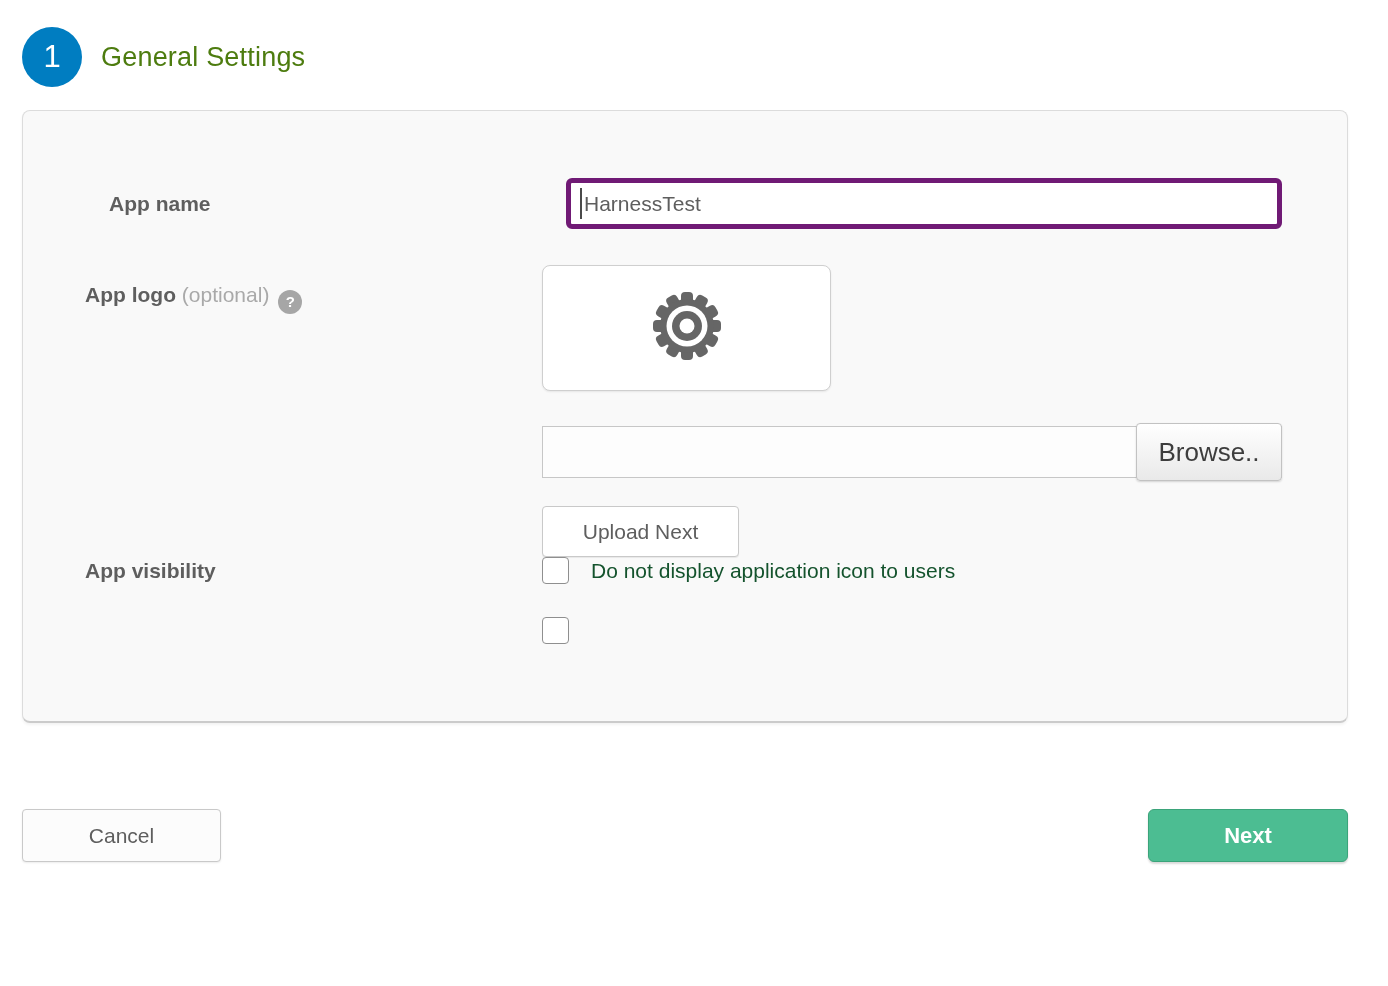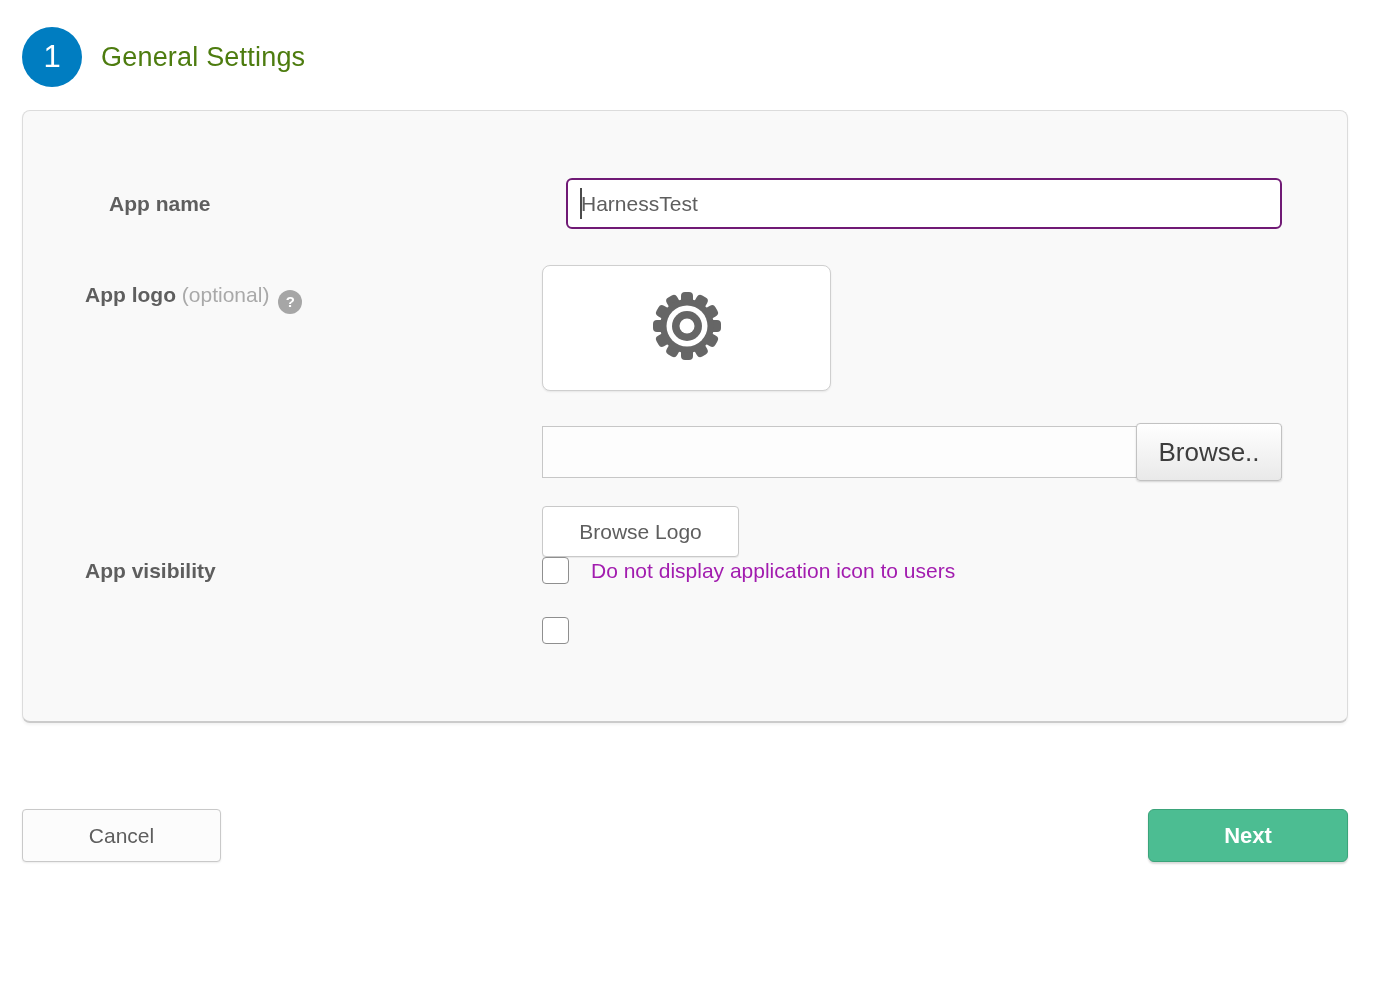--- a/index.html
+++ b/index.html
@@ -58,21 +58,21 @@
     display:inline-flex;align-items:center;justify-content:center;
     width:24px;height:24px;border-radius:50%;
     background:#a6a6a6;color:#fff;font-size:15px;font-weight:bold;
     margin-left:9px;vertical-align:-5px;cursor:pointer;
   }
 
   
   .text-input-wrap{position:relative;height:51px;}
   .text-input{
     width:100%;height:51px;background:#fff;
-    border:2px solid #701a75;border-radius:6px;
+    border:5px solid #701a75;border-radius:6px;
     padding:8px 13px;font-family:"Liberation Sans",sans-serif;
     font-size:21px;color:var(--text-primary);outline:none;
   }
   .caret{position:absolute;left:14px;top:10px;width:2px;height:31px;background:#4a4a4a;}
 
   
   .logo-preview{
     width:289px;height:126px;background:#fff;
     border:1px solid #cfcfcf;border-radius:8px;
     box-shadow:0 1px 2px rgba(0,0,0,.08);
@@ -101,21 +101,21 @@
 
   
   .option-row{display:flex;align-items:center;cursor:pointer;}
   .option-row + .option-row{margin-top:33px;}
   .checkbox{
     -webkit-appearance:none;appearance:none;
     width:27px;height:27px;margin:0;flex:0 0 27px;
     background:#fff;border:1.5px solid #8f8f8f;border-radius:4px;
     cursor:pointer;
   }
-  .option-label{margin-left:22px;font-size:21px;color:#a21caf;}
+  .option-label{margin-left:22px;font-size:21px;color:#14532d;}
 
   
   .footer{margin-top:86px;display:flex;justify-content:space-between;}
   .cancel-btn{
     width:199px;height:53px;background:#fcfcfc;
     border:1px solid #c9c9c9;border-radius:4px;
     font-family:"Liberation Sans",sans-serif;
     font-size:21px;color:var(--text-primary);cursor:pointer;
     box-shadow:0 1px 2px rgba(0,0,0,.08);
   }
@@ -179,21 +179,21 @@
               <circle cx="38" cy="38" r="7.5" fill="#ffffff"></circle>
             </svg>
           </span>
         </div>
 
         <div class="file-row">
           <div class="file-field"></div>
           <button class="browse-btn">Browse..</button>
         </div>
 
-        <button class="upload-btn">Browse Logo</button>
+        <button class="upload-btn">Upload Next</button>
       </div>
     </div>
 
     <div class="form-row visibility-row">
       <div class="label-col">
         <span class="field-label">App visibility</span>
       </div>
       <div class="field-col">
         <label class="option-row">
           <input type="checkbox" class="checkbox" style="">

